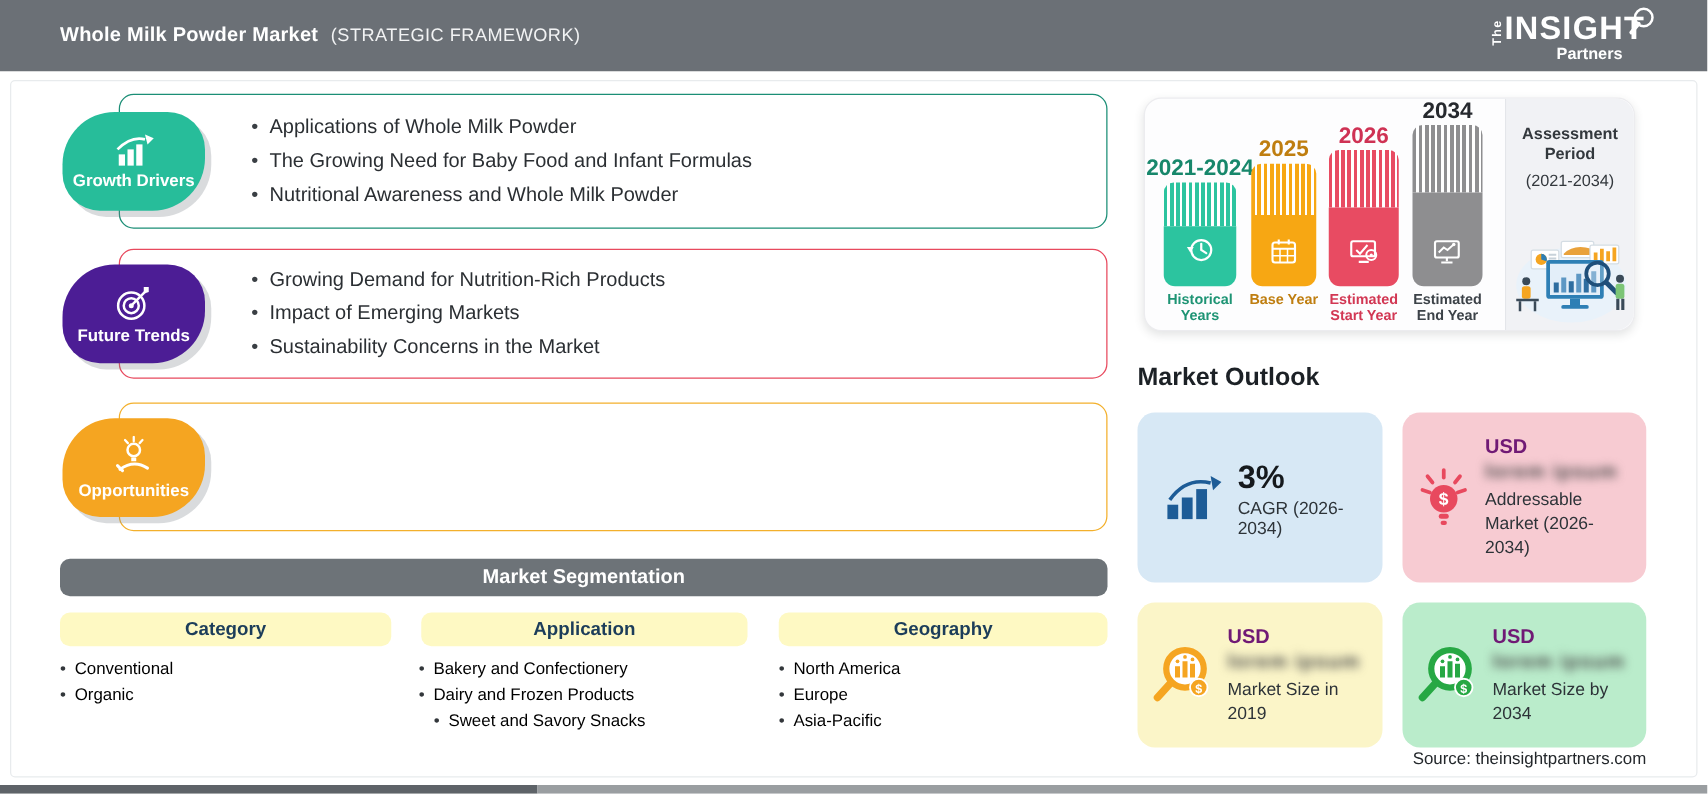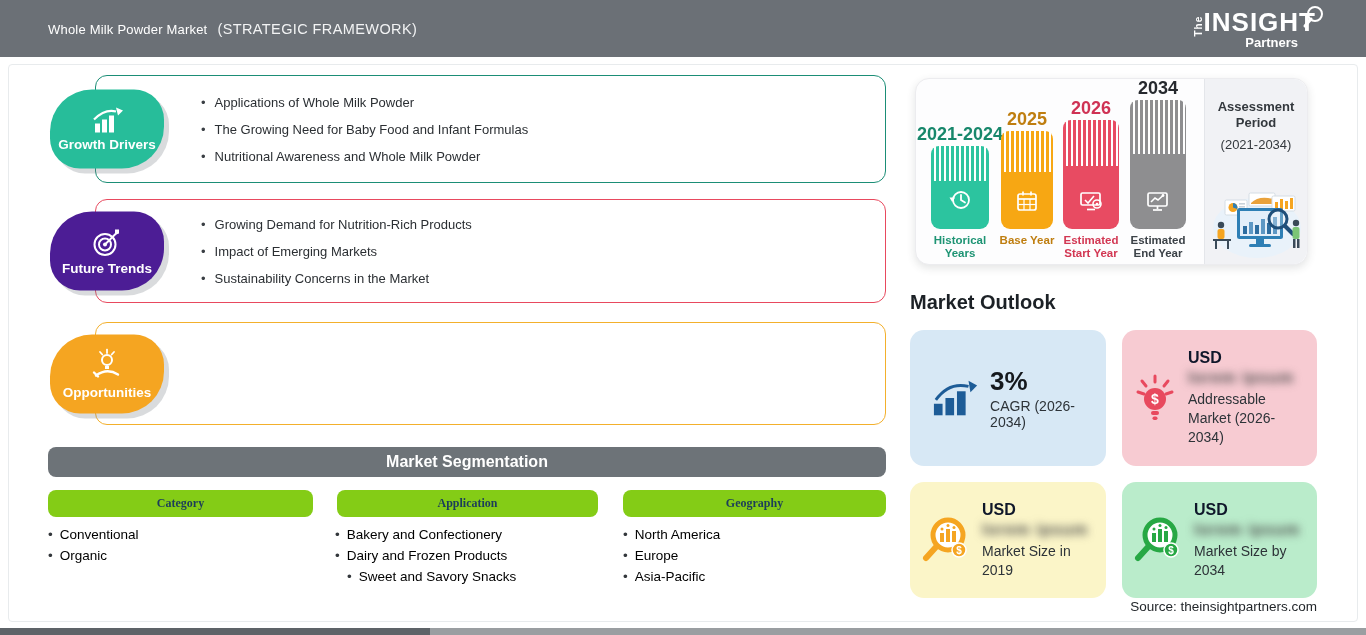--- a/index.html
+++ b/index.html
@@ -3,49 +3,49 @@
 <meta charset="utf-8">
 <style>
   * { margin:0; padding:0; box-sizing:border-box; }
   html,body { width:1366px; height:635px; }
   body { font-family:"Liberation Sans", sans-serif; background:#ffffff; position:relative; overflow:hidden; }
   .page { position:absolute; inset:0; background:#ffffff; }
 
   
   .header { position:absolute; left:0; top:0; width:1366px; height:57px; background:#6b7076; display:flex; align-items:center; justify-content:space-between; padding:0 50px 0 48px; }
   .title-wrap { display:flex; align-items:baseline; gap:10px; }
-  .page-title { color:#ffffff; font-size:13px; font-weight:normal; letter-spacing:.2px; }
+  .page-title { color:#ffffff; font-size:16px; font-weight:bold; letter-spacing:.2px; }
   .page-subtitle { color:#f2f3f4; font-size:14.5px; font-weight:500; letter-spacing:.4px; }
   .logo { position:relative; display:flex; align-items:flex-start; color:#fff; }
   .logo-the { font-size:10px; font-weight:bold; transform:rotate(-90deg) translateX(-2px); transform-origin:center; width:12px; letter-spacing:1px; margin-top:14px; }
   .logo-main { display:flex; flex-direction:column; align-items:flex-end; line-height:1; }
   .logo-insight { font-size:26px; font-weight:bold; letter-spacing:1px; }
   .logo-partners { font-size:13px; font-weight:bold; margin-top:1px; margin-right:18px; }
   .logo-lens { position:absolute; right:-12px; top:-4px; }
 
   
   .content-outline { position:absolute; left:8px; top:64px; width:1350px; height:558px; border:1px solid #e8ebed; border-radius:4px; pointer-events:none; }
 
   
   .info-box { position:absolute; left:95px; width:791px; border-radius:12px; background:#fff; }
   .box-drivers { top:75px; height:108px; border:1.4px solid #1b8e76; }
   .box-trends  { top:199px; height:104px; border:1.4px solid #e8495e; }
   .box-opps    { top:322px; height:103px; border:1.4px solid #f3b02c; }
   .bullets { position:absolute; left:105px; top:50%; transform:translateY(-50%); }
-  .bullet { font-size:13px; color:#2b2f33; line-height:27px; white-space:nowrap; }
+  .bullet { font-size:16px; color:#2b2f33; line-height:27px; white-space:nowrap; }
   .bullet::before { content:"•"; margin-right:9px; color:#3a3f44; }
 
   .badge { position:absolute; left:-46px; top:50%; transform:translateY(-50%); width:114px; height:79px; display:flex; flex-direction:column; align-items:center; justify-content:center; gap:3px; color:#fff; font-size:13.5px; font-weight:bold; border-radius:42px 30px 42px 30px; box-shadow:5px 5px 0 rgba(120,126,132,.28); }
   .badge-green  { background:#27bd9a; }
   .badge-red    { background:#4c1d95; }
   .badge-orange { background:#f5a521; }
 
   
   .seg-bar { position:absolute; left:48px; top:447px; width:838px; height:30px; background:#6d7378; border-radius:8px; display:flex; align-items:center; justify-content:center; color:#fff; font-size:16px; font-weight:bold; }
-  .seg-head { position:absolute; top:490px; height:27px; background:#84cc16; border-radius:8px; display:flex; align-items:center; justify-content:center; font-size:12px; font-weight:bold; color:#1c3d5a;font-family:Liberation Serif, serif; }
+  .seg-head { position:absolute; top:490px; height:27px; background:#fef9c3; border-radius:8px; display:flex; align-items:center; justify-content:center; font-size:15px; font-weight:bold; color:#1c3d5a; }
   .seg-head.c1 { left:48px;  width:265px; }
   .seg-head.c2 { left:337px; width:261px; }
   .seg-head.c3 { left:623px; width:263px; }
   .seg-list { position:absolute; top:524px; }
   .seg-list.c1 { left:48px; }
   .seg-list.c2 { left:335px; }
   .seg-list.c3 { left:623px; }
   .seg-item { font-size:13.5px; color:#000000; line-height:21px; white-space:nowrap; }
   .seg-item::before { content:"•"; margin-right:7px; color:#33373b; }
   .seg-item.indent { margin-left:12px; }
@@ -85,21 +85,21 @@
 
   
   .outlook-title { position:absolute; left:910px; top:291px; font-size:20px; font-weight:bold; color:#1c2126; }
   .card { position:absolute; border-radius:14px; display:flex; align-items:center; }
   .card-cagr  { left:910px;  top:330px; width:196px; height:136px; background:#d7e8f5; padding-left:22px; gap:12px; }
   .card-pink  { left:1122px; top:330px; width:195px; height:136px; background:#f7cbd2; padding-left:12px; gap:12px; }
   .card-yellow{ left:910px;  top:482px; width:196px; height:116px; background:#fbf5c8; padding-left:10px; gap:10px; }
   .card-green { left:1122px; top:482px; width:195px; height:116px; background:#baeccb; padding-left:10px; gap:10px; }
   .card-value-lg { font-size:26px; font-weight:bold; color:#15191d; line-height:30px; }
   .card-sub { font-size:14px; color:#2d3338; margin-top:2px; }
-  .card-usd { font-size:16px; font-weight:bold; color:#0f172a; }
+  .card-usd { font-size:16px; font-weight:bold; color:#701a75; }
   .card-blur { font-size:16px; font-weight:bold; color:#4a4a4a; filter:blur(4px); letter-spacing:1px; margin:2px 0 3px; }
   .card-label { font-size:14px; color:#2d3338; line-height:19px; width:122px; }
 
   .source { position:absolute; right:49px; top:599px; font-size:13.5px; color:#23272b; }
 
   
   .footer-left  { position:absolute; left:0;   bottom:0; width:430px; height:7px; background:#5e6368; }
   .footer-right { position:absolute; left:430px; bottom:0; width:936px; height:7px; background:#9a9ea1; }
 </style>
 </head>

